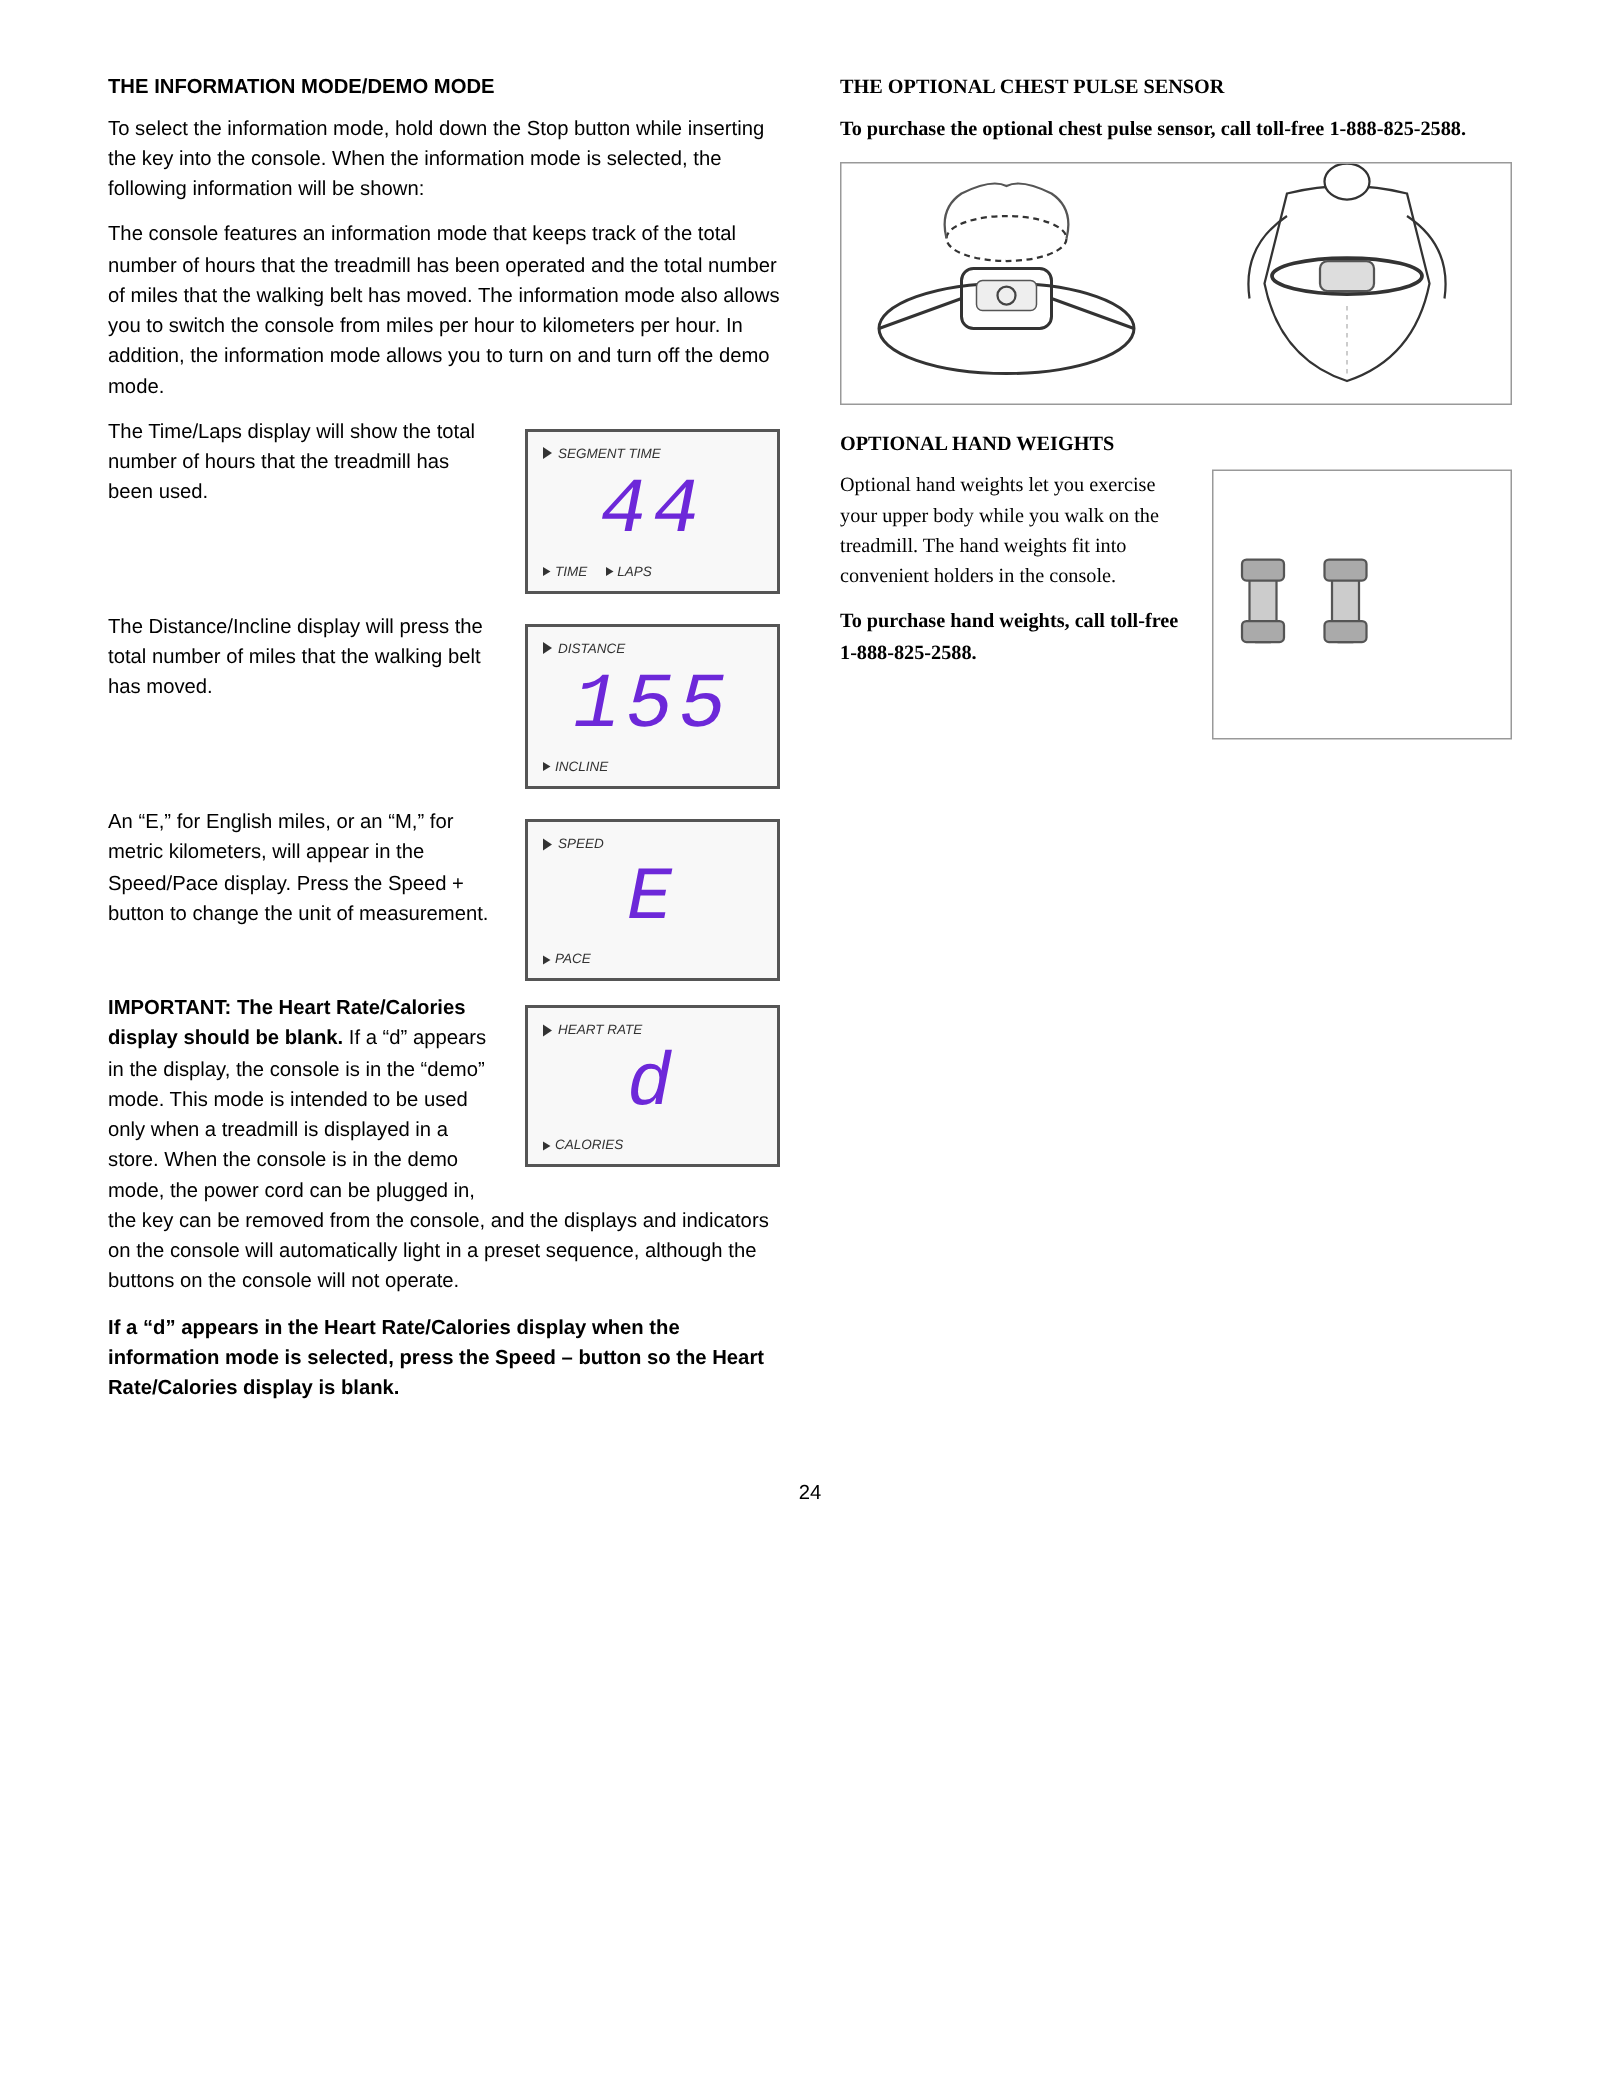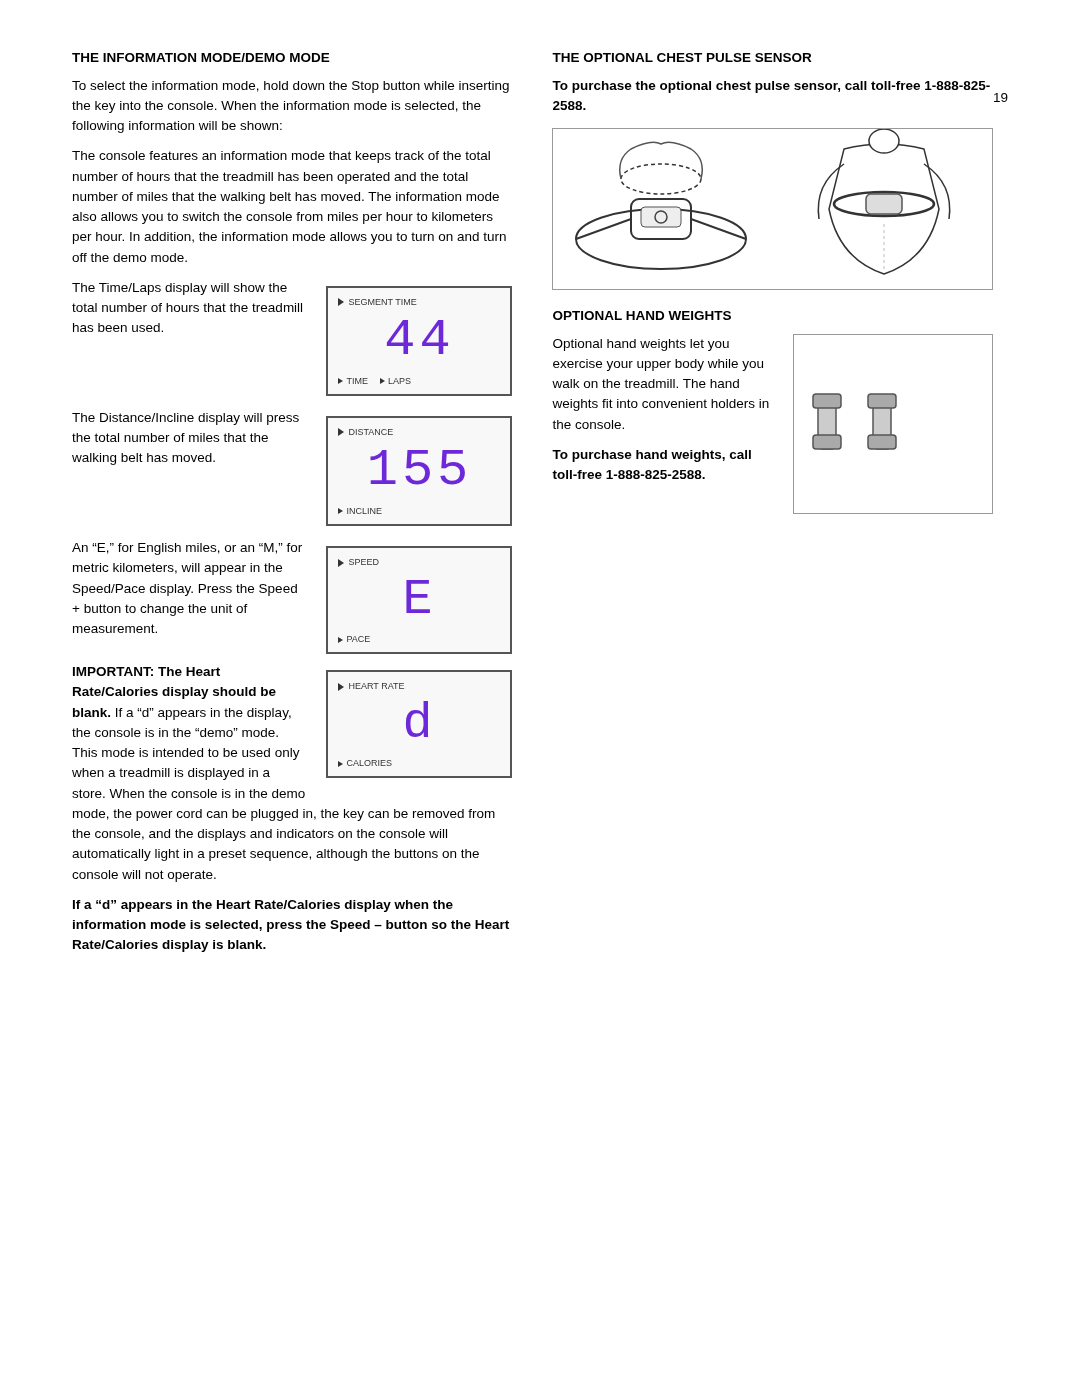--- a/index.html
+++ b/index.html
@@ -8,21 +8,21 @@
       font-family: Arial, Helvetica, sans-serif;
       font-size: 13.5px;
       line-height: 1.45;
       color: #000;
       width: 1080px;
       min-height: 1397px;
       padding: 48px 72px 60px 72px;
     }
     .page-content {
       display: flex;
-      flex-direction: row;
+      flex-direction: column;
       gap: 0;
     }
     .two-col {
       display: flex;
       gap: 40px;
     }
     .col-left {
       flex: 1;
     }
     .col-right {
@@ -35,25 +35,26 @@
       text-transform: uppercase;
     }
     p {
       margin-bottom: 10px;
       font-size: 13.5px;
       line-height: 1.5;
     }
     .display-box {
       border: 2px solid #555;
       background: #f8f8f8;
-      width: 186px;
+      width: 170px;
       padding: 8px 10px 6px 10px;
       margin: 8px 0 8px 20px;
       float: right;
       clear: right;
+      font-style: italic;
     }
     .display-top-label {
       font-size: 9px;
       color: #333;
       display: flex;
       align-items: center;
       gap: 4px;
       margin-bottom: 2px;
     }
     .display-top-label .arrow {
@@ -123,20 +124,21 @@
       height: 180px;
       border: 1.5px solid #999;
       display: flex;
       align-items: center;
       justify-content: center;
       margin-left: 16px;
       margin-bottom: 8px;
     }
     .right-section {
       margin-top: 0;
+      font-family: Liberation Serif, serif;
     }
     .optional-hand-weights {
       margin-top: 16px;
     }
     .page-number {
       text-align: center;
       margin-top: 40px;
       font-size: 13.5px;
     }
     .segment-block {
@@ -300,14 +302,14 @@
 
           <p>Optional hand weights let you exercise your upper body while you walk on the treadmill. The hand weights fit into convenient holders in the console.</p>
           <p>
             <strong>To purchase hand weights, call toll-free 1-888-825-2588.</strong>
           </p>
         </div>
       </div>
     </div>
   </div>
 
-  <div class="page-number">19</div>
+  <div class="page-number">24</div>
 </div>
 
 </body></html>

